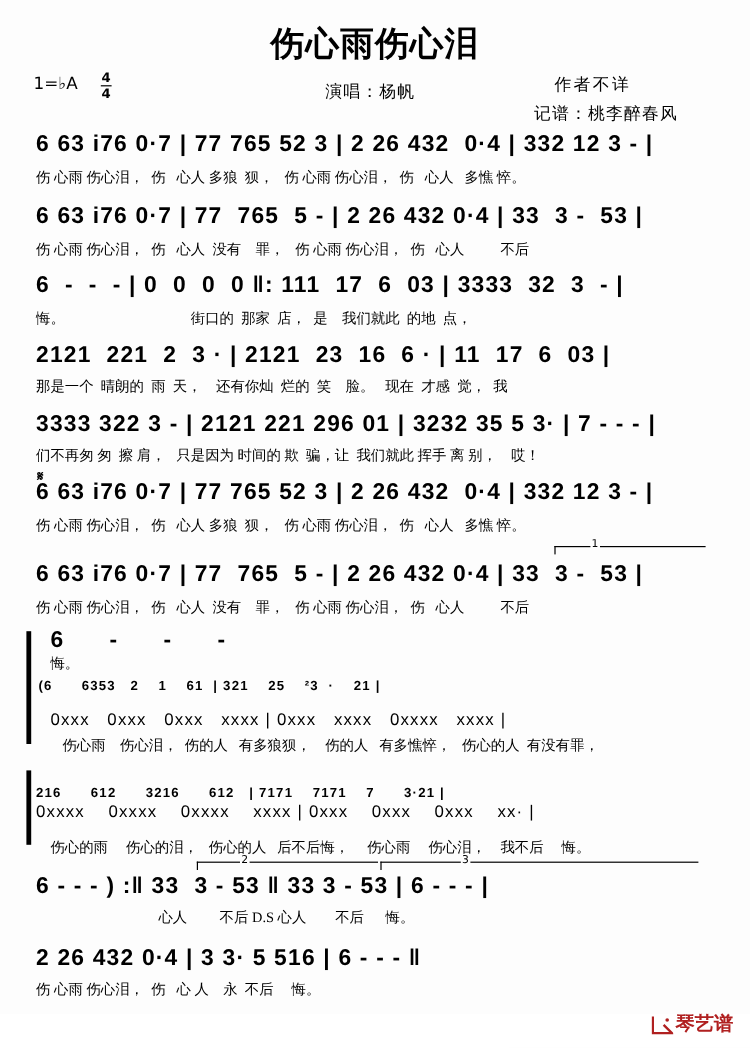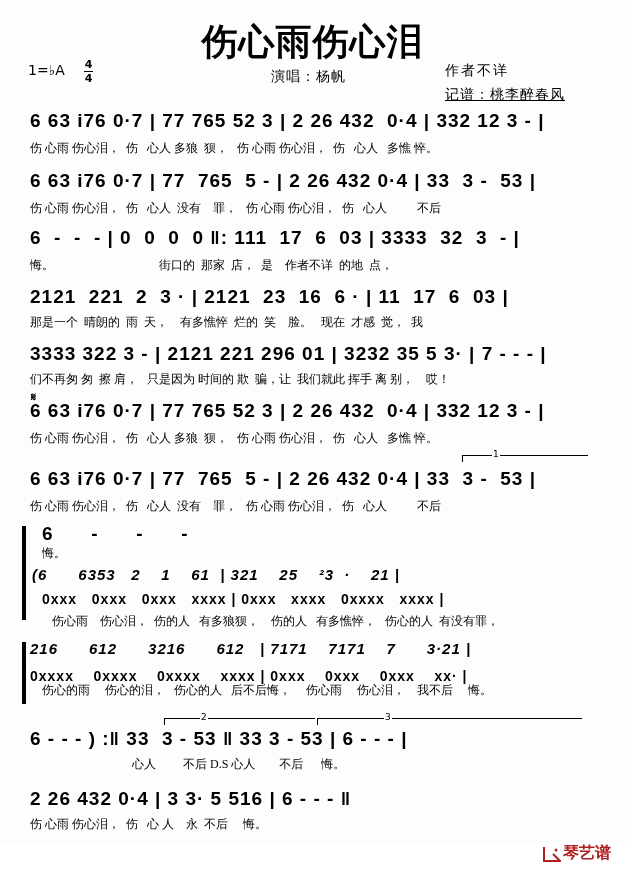--- a/index.html
+++ b/index.html
@@ -1,31 +1,31 @@
 <!DOCTYPE html>
 <html><head>
 <meta charset="utf-8">
 <style>
   html, body { margin:0; padding:0; }
   body { width:625px; height:873px; background:#ffffff; position:relative; overflow:hidden; font-family:"DejaVu Sans", sans-serif; color:#000; }
   .page { position:absolute; left:0; top:0; width:625px; height:845px; background:#fdfdfd; }
-  .title { position:absolute; top:18px; left:0; width:625px; text-align:center; font-family:Liberation Sans, sans-serif; font-weight:bold; font-size:36px; letter-spacing:1px; }
+  .title { position:absolute; top:18px; left:0; width:625px; text-align:center; font-family:Liberation Sans, sans-serif; font-weight:bold; font-size:28px; letter-spacing:1px; }
   .meta { position:absolute; font-size:14px; font-family:"DejaVu Sans", sans-serif; }
   .key { left:28px; top:62px; }
   .timesig { position:absolute; left:84px; top:59px; font-size:11px; line-height:11px; text-align:center; font-weight:bold; }
   .timesig .bar { border-top:1px solid #000; width:9px; margin:1px 0; }
   .singer { left:271px; top:68px; letter-spacing:1px; }
-  .composer { left:445px; top:62px; letter-spacing:2px;text-align:center; }
-  .transcriber { left:445px; top:86px; letter-spacing:1px;text-decoration:underline; }
+  .composer { left:462px; top:62px; letter-spacing:2px;text-align:center; }
+  .transcriber { left:445px; top:86px; letter-spacing:1px; }
 
   .row { position:absolute; left:0; width:625px; }
   .notes { position:absolute; left:30px; white-space:pre; font-family:"Liberation Sans", sans-serif; font-weight:bold; font-size:19px; letter-spacing:1px; }
   .lyrics { position:absolute; left:30px; white-space:pre; font-size:12px; font-family:Liberation Serif, serif;text-align:center; }
-  .small-notes { font-size:15px;font-style:italic; }
-  .xnotes { font-size:14px; font-weight:bold; }
+  .small-notes { font-size:11px; }
+  .xnotes { font-size:14px; font-weight:normal; }
   .bracket-bar { position:absolute; border-top:1px solid #000; height:6px; border-left:1px solid #000; }
   .bracket-num { position:absolute; font-size:9px; background:#fdfdfd; padding:0 1px; }
   .system-bracket { position:absolute; border-left:4px solid #000; }
   .segno { position:absolute; font-size:12px; font-weight:bold; }
   .watermark { position:absolute; right:14px; top:843px; color:#b02020; font-size:16px; font-weight:bold; display:flex; align-items:center; gap:2px; }
   .wm-logo { width:18px; height:16px; position:relative; }
 </style>
 </head>
 <body>
 
@@ -47,26 +47,26 @@
     <div class="lyrics" style="top:30px">伤 心雨 伤心泪，  伤   心人 多狼  狈，   伤 心雨 伤心泪，  伤   心人   多憔 悴。</div>
   </div>
 
   <div class="row" style="top:170px">
     <div class="notes" style="top:0">6 63 i76 0·7 | 77  765  5 - | 2 26 432 0·4 | 33  3 -  53 |</div>
     <div class="lyrics" style="top:30px">伤 心雨 伤心泪，  伤   心人  没有    罪，   伤 心雨 伤心泪，  伤   心人          不后</div>
   </div>
 
   <div class="row" style="top:227px">
     <div class="notes" style="top:0">6  -  -  - | 0  0  0  0 ‖: 111  17  6  03 | 3333  32  3  - |</div>
-    <div class="lyrics" style="top:30px">悔。                                   街口的  那家  店，  是    作者不详  的地  点，</div>
+    <div class="lyrics" style="top:30px">悔。                                   街口的  那家  店，  是    我们就此  的地  点，</div>
   </div>
 
   <div class="row" style="top:286px">
     <div class="notes" style="top:0">2121  221  2  3 · | 2121  23  16  6 · | 11  17  6  03 |</div>
-    <div class="lyrics" style="top:28px">那是一个  晴朗的  雨  天，    有多憔悴  烂的  笑    脸。   现在  才感  觉，  我</div>
+    <div class="lyrics" style="top:28px">那是一个  晴朗的  雨  天，    还有你灿  烂的  笑    脸。   现在  才感  觉，  我</div>
   </div>
 
   <div class="row" style="top:343px">
     <div class="notes" style="top:0">3333 322 3 - | 2121 221 296 01 | 3232 35 5 3· | 7 - - - |</div>
     <div class="lyrics" style="top:28px">们不再匆 匆  擦 肩，   只是因为 时间的 欺  骗，让  我们就此 挥手 离 别，    哎！</div>
   </div>
 
   <div class="row" style="top:398px">
     <div class="segno" style="left:31px; top:-8px">𝄋</div>
     <div class="notes" style="top:2px">6 63 i76 0·7 | 77 765 52 3 | 2 26 432  0·4 | 332 12 3 - |</div>
@@ -84,23 +84,23 @@
   <div class="row" style="top:523px">
     <div class="notes" style="left:42px; top:0">6      -      -      -</div>
     <div class="lyrics" style="left:42px; top:22px">悔。</div>
     <div class="notes small-notes" style="left:32px; top:43px">(6      6353   2    1    61  | 321    25    ²3  ·    21 |</div>
     <div class="notes xnotes" style="left:42px; top:68px">0xxx   0xxx   0xxx   xxxx | 0xxx   xxxx   0xxxx   xxxx |</div>
     <div class="lyrics" style="left:52px; top:90px">伤心雨    伤心泪，  伤的人   有多狼狈，    伤的人   有多憔悴，   伤心的人  有没有罪，</div>
   </div>
 
   <div class="system-bracket" style="left:22px; top:642px; height:62px;"></div>
   <div class="row" style="top:640px">
-    <div class="notes small-notes" style="left:30px; top:0">216      612      3216      612   | 7171    7171    7      3·21 |</div>
+    <div class="notes small-notes" style="left:30px; top:15px">216      612      3216      612   | 7171    7171    7      3·21 |</div>
     <div class="notes xnotes" style="left:30px; top:28px">0xxxx    0xxxx    0xxxx    xxxx | 0xxx    0xxx    0xxx    xx· |</div>
-    <div class="lyrics" style="left:42px; top:42px">伤心的雨     伤心的泪，   伤心的人   后不后悔，     伤心雨     伤心泪，    我不后     悔。</div>
+    <div class="lyrics" style="left:42px; top:58px">伤心的雨     伤心的泪，   伤心的人   后不后悔，     伤心雨     伤心泪，    我不后     悔。</div>
   </div>
 
   <div class="row" style="top:728px">
     <div class="bracket-bar" style="left:164px; top:-10px; width:150px;"></div>
     <div class="bracket-num" style="left:200px; top:-16px;">2</div>
     <div class="bracket-bar" style="left:317px; top:-10px; width:264px;"></div>
     <div class="bracket-num" style="left:384px; top:-16px;">3</div>
     <div class="notes" style="top:0">6 - - - ) :‖ 33  3 - 53 ‖ 33 3 - 53 | 6 - - - |</div>
     <div class="lyrics" style="top:28px">                                  心人         不后 D.S 心人        不后      悔。</div>
   </div>

